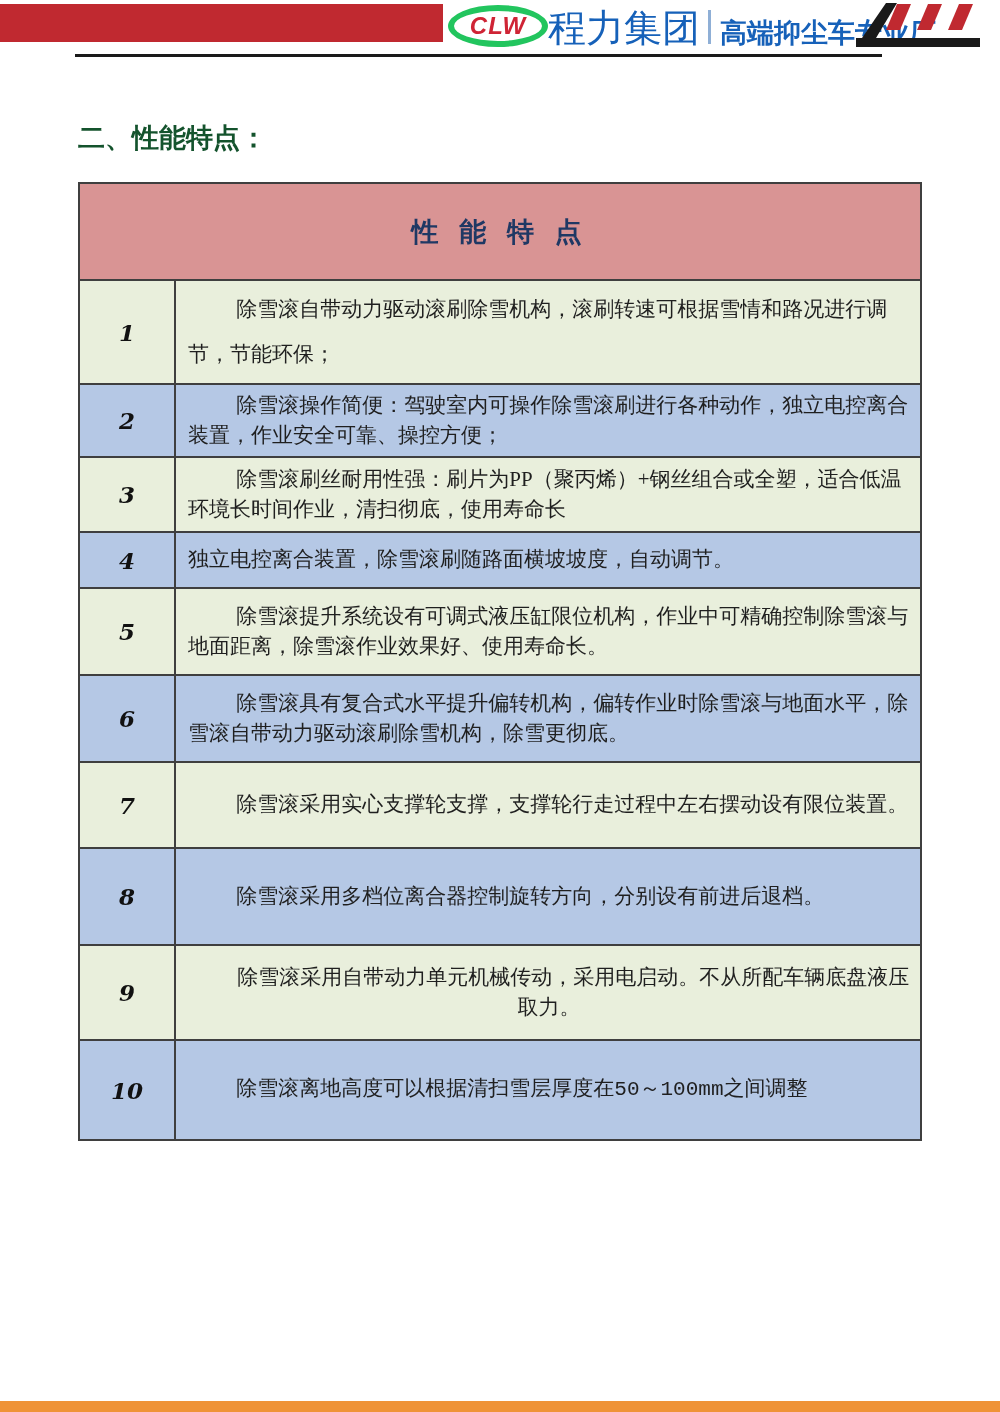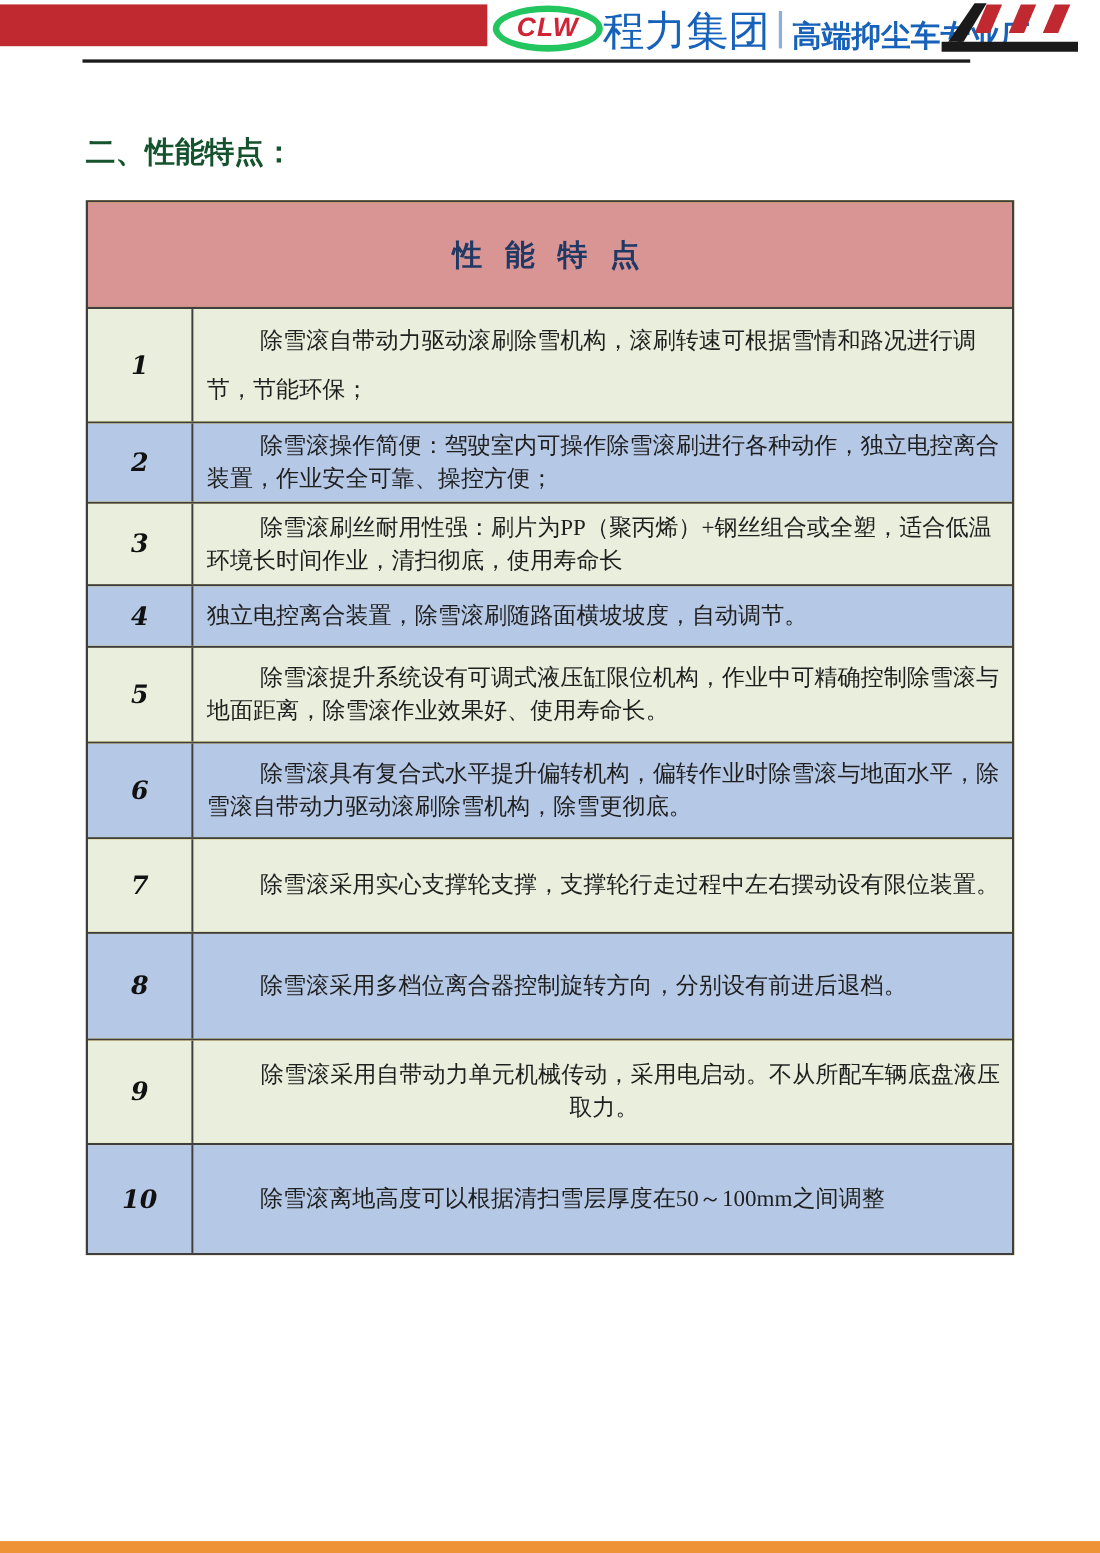--- a/index.html
+++ b/index.html
@@ -64,21 +64,21 @@
   
   .trow:nth-of-type(1) .cell-text{min-height:84px;line-height:2.15;}
   .trow:nth-of-type(2) .cell-text{min-height:68px;}
   .trow:nth-of-type(3) .cell-text{min-height:73px;}
   .trow:nth-of-type(4) .cell-text{min-height:54px;}
   .trow:nth-of-type(5) .cell-text{min-height:85px;}
   .trow:nth-of-type(6) .cell-text{min-height:85px;}
   .trow:nth-of-type(7) .cell-text{min-height:84px;}
   .trow:nth-of-type(8) .cell-text{min-height:95px;}
   .trow:nth-of-type(9) .cell-text{min-height:93px;text-align:center;}
-  .trow:nth-of-type(10) .cell-text{min-height:98px;}
+  .trow:nth-of-type(10) .cell-text{min-height:98px;font-family:Liberation Mono, monospace;}
   .trow:nth-of-type(11) .cell-text{min-height:94px;}
   
   .footer-bar{position:absolute;left:0;bottom:0;width:1000px;height:11px;background:#ef9337;}
 </style>
 </head>
 <body>
 
 <div class="hdr">
   <div class="hdr-redbar"></div>
 

